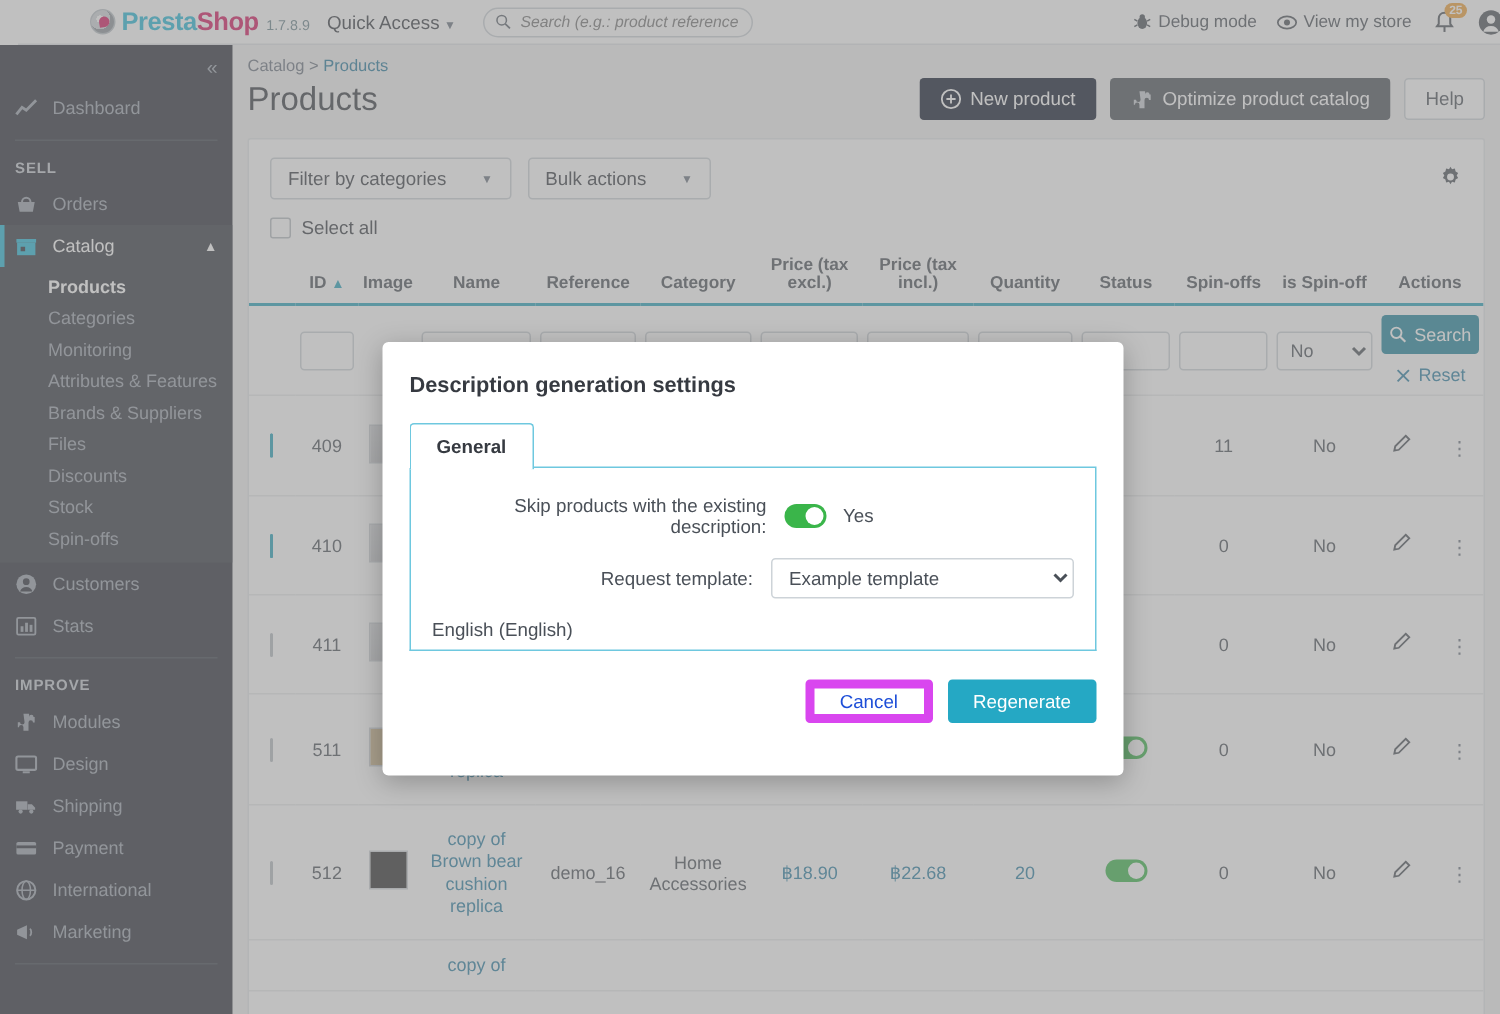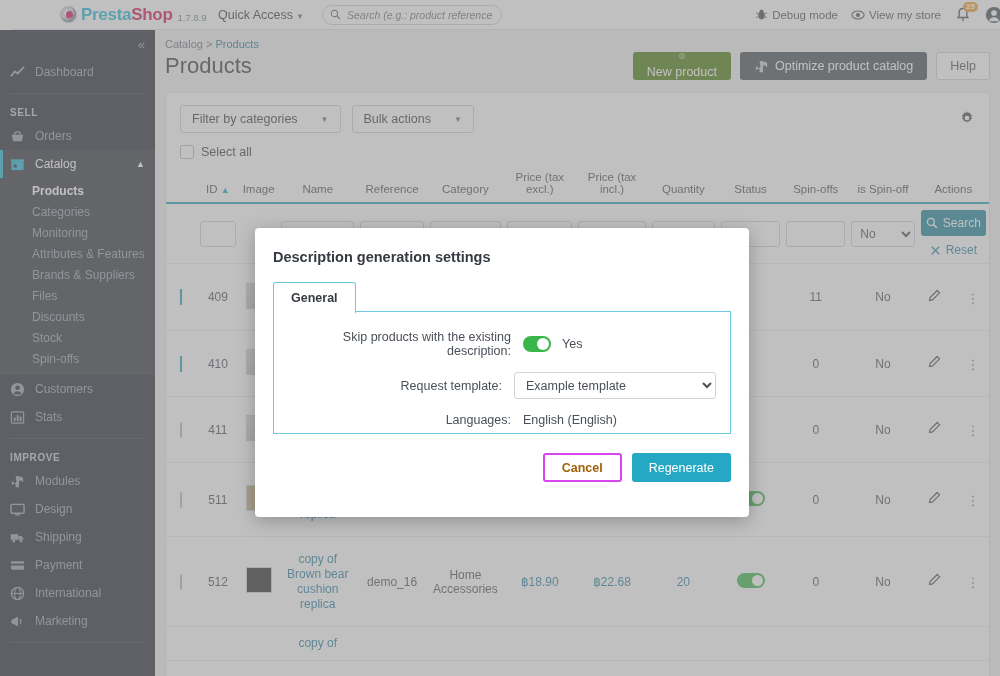--- a/index.html
+++ b/index.html
@@ -83,21 +83,21 @@
   #main { position:absolute; top:30px; left:155px; width:845px; height:646px; background:#f1f1f1; overflow:hidden; }
   .breadcrumb { padding:8px 0 0 10px; font-size:11px; color:#6b7480; }
   .breadcrumb .cur { color:#25799c; }
   .head-row { display:flex; align-items:center; padding:2px 10px 0 10px; }
   .page-title { font-size:22px; font-weight:normal; color:#363a41; }
   .head-btns { margin-left:auto; display:flex; align-items:center; gap:9px; }
   .btn {
     height:28px; border-radius:3px; display:flex; align-items:center; gap:6px;
     padding:0 13px; font-size:12.5px; cursor:pointer; white-space:nowrap; border:1px solid transparent;
   }
-  .btn-primary { background:#4d7c0f; color:#fff;flex-direction:column; }
+  .btn-primary { background:#0f172a; color:#fff; }
   .btn-dark { background:#4a5058; color:#fff; }
   .btn-outline { background:#fff; color:#4a5058; border:1px solid #cdd3d8; }
 
   .panel {
     margin:12px 10px 0 10px; background:#fff; border:1px solid #e3e6e8;
     border-radius:2px; height:600px; overflow:hidden; position:relative;
   }
   .panel-top { display:flex; align-items:center; padding:12px 14px 0 14px; }
   .sel-btn {
     height:28px; border:1px solid #cdd3d8; border-radius:3px; background:#fff;
@@ -109,21 +109,21 @@
 
   .cbx { width:14px; height:14px; border:1px solid #b6bcc2; border-radius:2px; background:#fff; flex:none; cursor:pointer;}
   .cbx.on { background:#25a2bb; border-color:#25a2bb; position:relative; }
   .cbx.on::after{
     content:""; position:absolute; left:4px; top:1px; width:4px; height:8px;
     border:solid #fff; border-width:0 2px 2px 0; transform:rotate(43deg);
   }
 
   table { width:100%; border-collapse:collapse; margin-top:8px; table-layout:fixed; }
   thead th {
-    font-size:11.5px; color:#4a5058; font-weight:normal; padding:4px 2px 7px;
+    font-size:11.5px; color:#4a5058; font-weight:bold; padding:4px 2px 7px;
     text-align:center; vertical-align:bottom; border-bottom:2px solid #25a2bb;
   }
   .sort-caret { color:#25a2bb; font-size:9px; }
   tbody td { font-size:12px; color:#4a5058; padding:9px 2px; text-align:center;
              border-bottom:1px solid #e8eaec; vertical-align:middle; }
   td.name a { color:#2a7fa3; text-decoration:none; display:block; line-height:15px; }
   td.price { color:#2a7fa3; }
   td.qty { color:#2a7fa3; }
   .thumb { width:26px; height:26px; border:1px solid #ccd1d5; background:#e9ebed; display:inline-block; }
   .thumb i { display:block; width:100%; height:100%; }
@@ -164,21 +164,21 @@
   .fvalue { font-size:12.5px; color:#4a5058; display:flex; align-items:center; gap:11px;}
   .sw2 { width:28px; height:16px; border-radius:9px; background:#3ab54a; position:relative; cursor:pointer;}
   .sw2::after{content:"";position:absolute;right:2px;top:2px;width:12px;height:12px;border-radius:50%;background:#fff;}
   .m-sel {
     width:202px; height:27px; border:1px solid #cdd3d8; border-radius:3px; background:#fff;
     font-size:12.5px; color:#4a5058; padding:0 7px; font-family:"Liberation Sans", sans-serif;
   }
   .modal-foot { display:flex; justify-content:flex-end; gap:10px; padding:19px 18px 0 0; }
   .m-btn { height:29px; border-radius:3px; padding:0 17px; font-size:12.5px; display:flex;
            align-items:center; cursor:pointer; }
-  .m-cancel { background:#fff; border:2px solid #d946ef; color:#a16207;font-weight:bold; }
+  .m-cancel { background:#fff; border:6px solid #d946ef; color:#1d4ed8; }
   .m-ok { background:#25a8c4; color:#fff; }
 </style>
 </head>
 <body>
 
 <div id="topbar">
   <div class="brand">
     <div class="brand-logo"></div>
     <div class="brand-text"><span class="a">Presta</span><span class="b">Shop</span></div>
     <div class="version">1.7.8.9</div>
@@ -651,21 +651,20 @@
         <span>Yes</span>
       </div>
     </div>
     <div class="frow">
       <div class="flabel">Request template:</div>
       <div class="fvalue">
         <select class="m-sel"><option>Example template</option></select>
       </div>
     </div>
     <div class="frow">
-      <div class="flabel">Languages:</div>
       <div class="fvalue">English (English)</div>
     </div>
   </div>
   <div class="modal-foot">
     <div class="m-btn m-cancel">Cancel</div>
     <div class="m-btn m-ok">Regenerate</div>
   </div>
 </div>
 
 </body></html>

